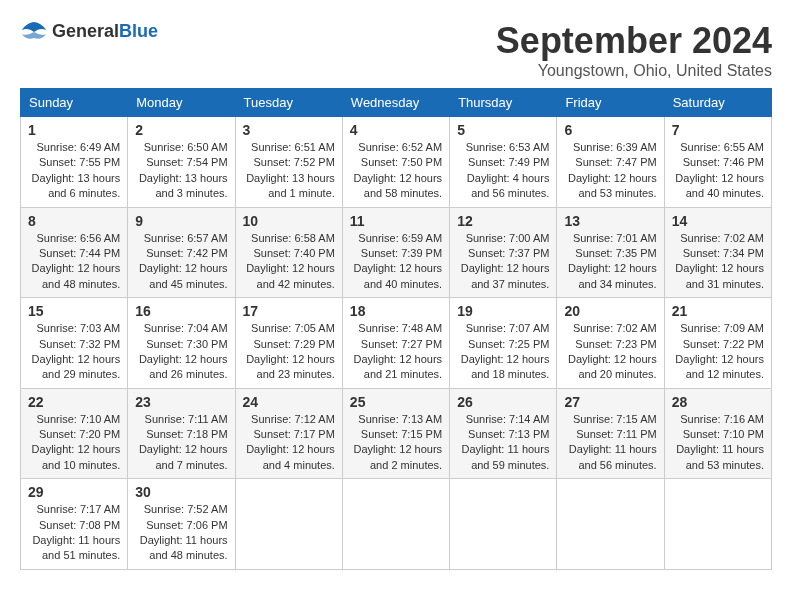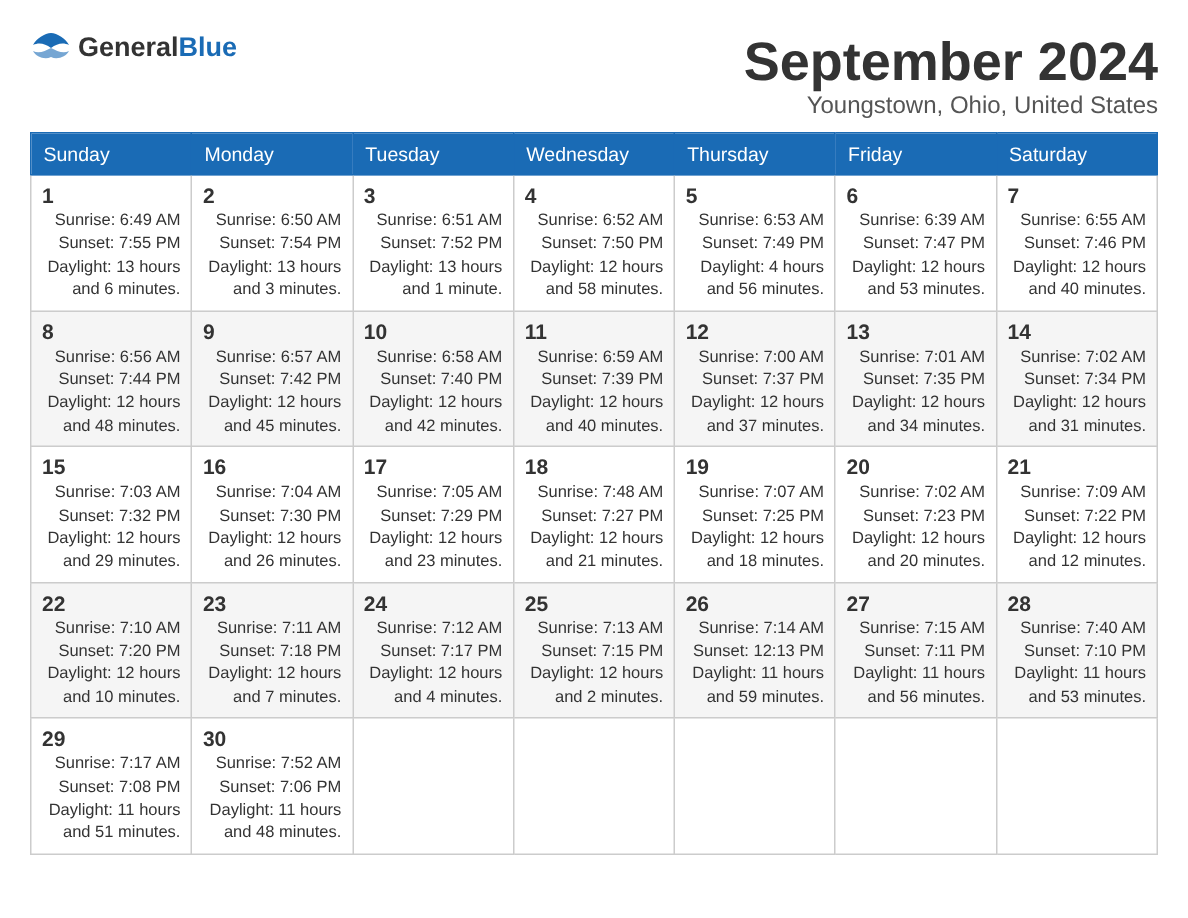--- a/index.html
+++ b/index.html
@@ -305,36 +305,36 @@
         <div class="day-info">
           <span>Sunrise: 7:13 AM</span><br>
           <span>Sunset: 7:15 PM</span><br>
           <span>Daylight: 12 hours and 2 minutes.</span>
         </div>
       </td>
         <td>
         <span class="day-number">26</span>
         <div class="day-info">
           <span>Sunrise: 7:14 AM</span><br>
-          <span>Sunset: 12:13 PM</span><br>
+          <span>Sunset: 7:13 PM</span><br>
           <span>Daylight: 11 hours and 59 minutes.</span>
         </div>
       </td>
         <td>
         <span class="day-number">27</span>
         <div class="day-info">
           <span>Sunrise: 7:15 AM</span><br>
           <span>Sunset: 7:11 PM</span><br>
           <span>Daylight: 11 hours and 56 minutes.</span>
         </div>
       </td>
         <td>
         <span class="day-number">28</span>
         <div class="day-info">
-          <span>Sunrise: 7:40 AM</span><br>
+          <span>Sunrise: 7:16 AM</span><br>
           <span>Sunset: 7:10 PM</span><br>
           <span>Daylight: 11 hours and 53 minutes.</span>
         </div>
       </td>
       </tr>
       <tr>
         <td>
         <span class="day-number">29</span>
         <div class="day-info">
           <span>Sunrise: 7:17 AM</span><br>

